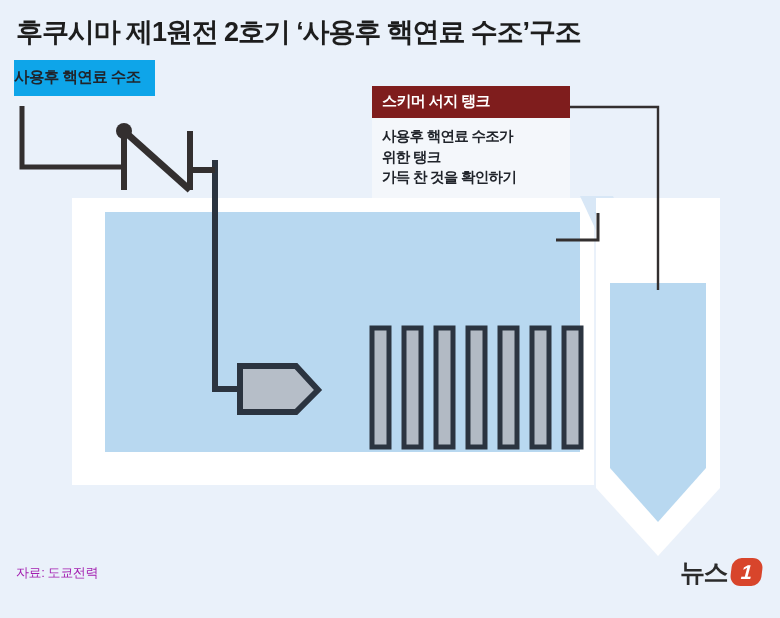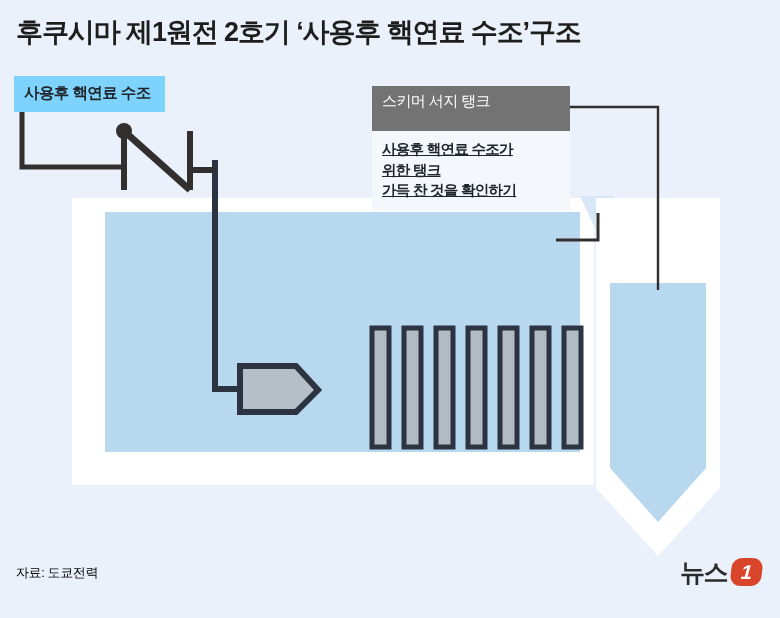--- a/index.html
+++ b/index.html
@@ -37,74 +37,73 @@
     position: absolute;
     left: 0;
     top: 0;
     width: 780px;
     height: 618px;
   }
   
   .pool-label {
     position: absolute;
     left: 14px;
-    top: 76px;
-    background: #7dd3fc;
-    padding: 7px 14px 8px 10px;
+    top: 60px;
+    background: #0ea5e9;
+    padding: 7px 14px 8px 0;
     font-size: 15.5px;
     font-weight: bold;
     color: #20242b;
     letter-spacing: -0.6px;
     white-space: nowrap;
   }
   
   .callout {
     position: absolute;
     left: 372px;
     top: 86px;
     width: 198px;
     background: #f4f7fb;
   }
   .callout-header {
-    background: #737373;
+    background: #7f1d1d;
     color: #ffffff;
     font-size: 15px;
-    font-weight: normal;
+    font-weight: bold;
     letter-spacing: -0.6px;
-    padding: 6px 10px 20px 10px;
+    padding: 6px 10px 7px 10px;
     white-space: nowrap;
   }
   .callout-body {
     padding: 8px 10px 10px 10px;
     font-size: 14.5px;
     font-weight: bold;
     color: #20242b;
     line-height: 1.42;
     letter-spacing: -0.7px;
-    text-decoration: underline;
   }
   .callout-body span { display: block; }
   
   .pipe-label {
     position: absolute;
     left: 372px;
     top: 231px;
     font-size: 14.5px;
     font-weight: bold;
     color: #20242b;
     letter-spacing: -0.6px;
     white-space: nowrap;
   }
   
   .source {
     position: absolute;
     left: 16px;
     top: 564px;
     font-size: 13px;
-    color: #000000;
+    color: #a21caf;
     letter-spacing: -0.4px;
     white-space: nowrap;
   }
   .logo {
     position: absolute;
     right: 18px;
     top: 558px;
     display: flex;
     align-items: center;
     gap: 4px;

